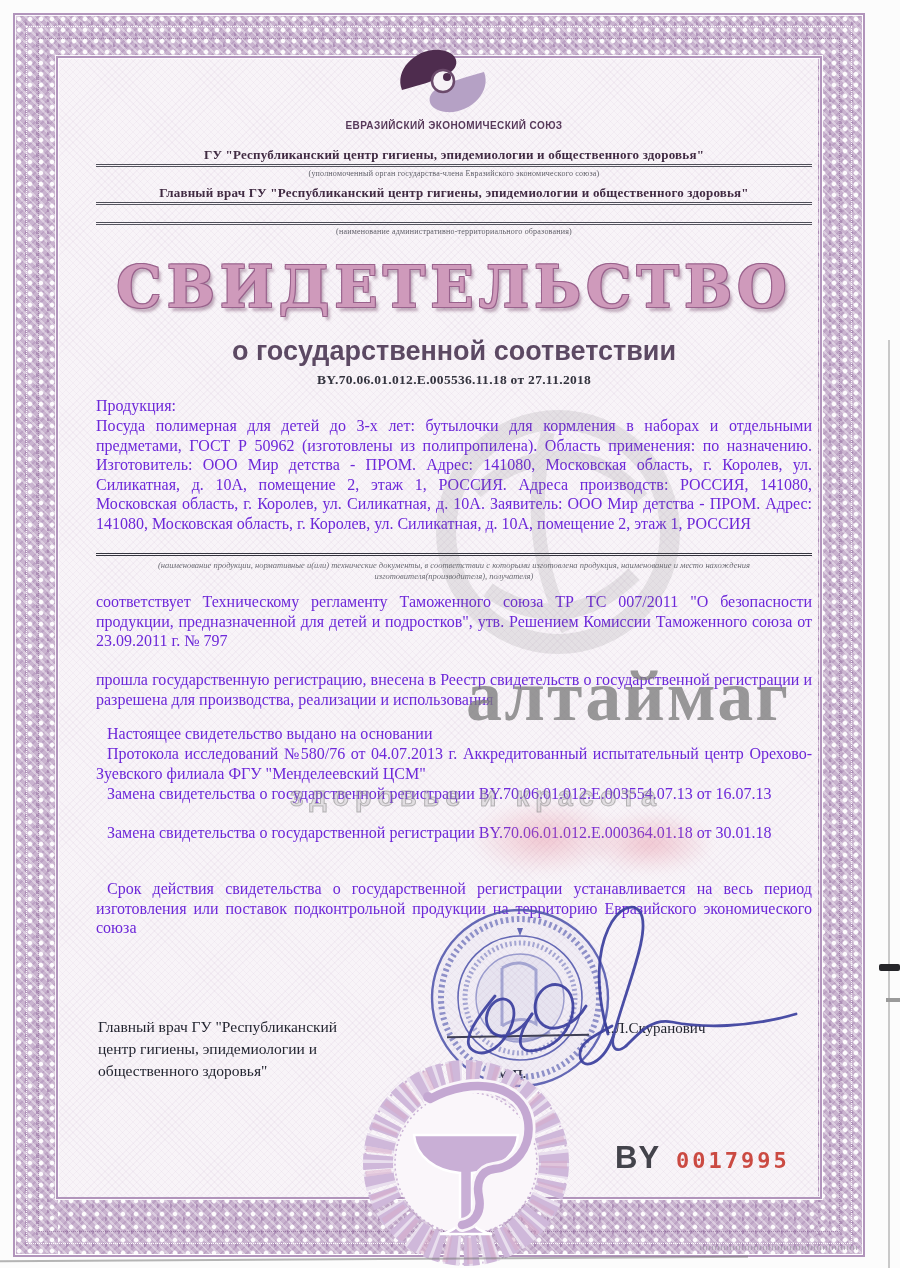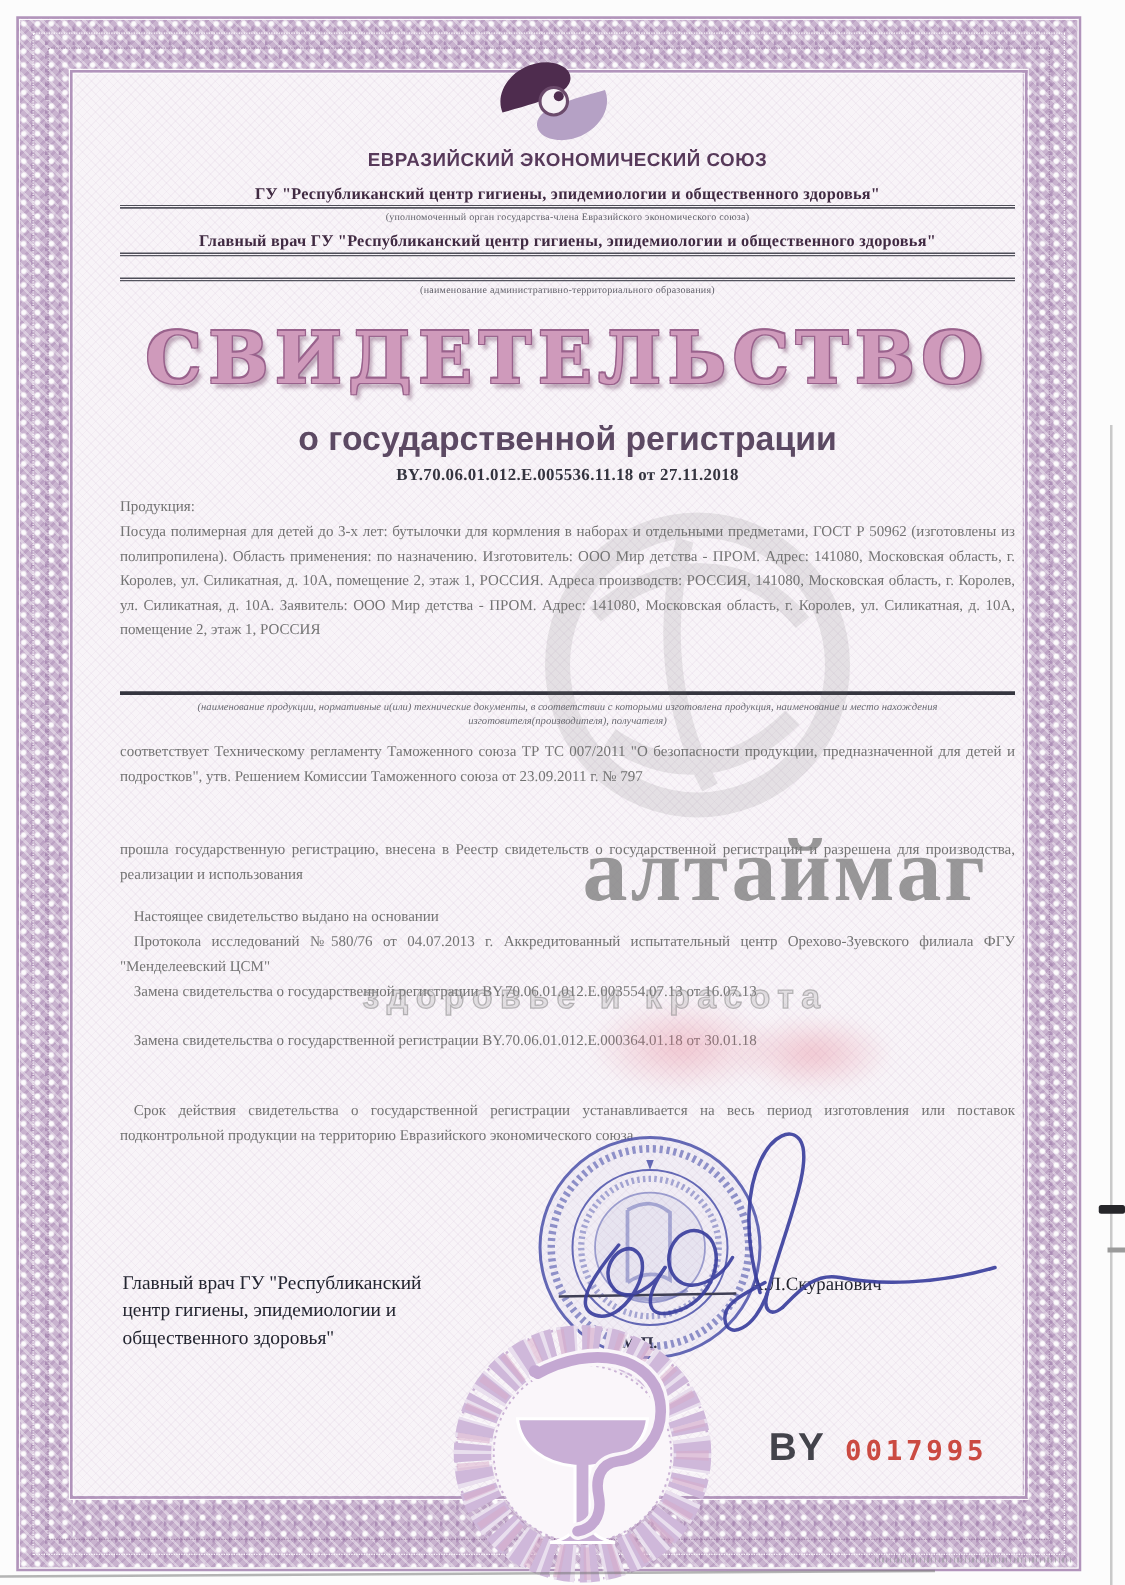--- a/index.html
+++ b/index.html
@@ -35,21 +35,21 @@
     position:absolute;z-index:1;left:58px;top:58px;width:760px;height:1138px;
     background-color:#f8f4f8;
     background-image:
       repeating-linear-gradient(45deg, rgba(190,160,195,.09) 0 1px, rgba(0,0,0,0) 1px 5px),
       repeating-linear-gradient(135deg, rgba(190,160,195,.09) 0 1px, rgba(0,0,0,0) 1px 5px);
   }
   
   .logo{position:absolute;z-index:3;left:388px;top:44px;width:110px;height:74px;}
   .union-title{
     position:absolute;z-index:3;left:96px;top:120px;width:716px;text-align:center;
-    font-family:"Liberation Sans", sans-serif;font-weight:bold;font-size:15px;
+    font-family:"Liberation Sans", sans-serif;font-weight:bold;font-size:10px;
     color:#57395a;letter-spacing:.4px;
   }
   .field{position:absolute;z-index:3;left:96px;width:716px;text-align:center;}
   .f1{top:147px;} .f2{top:185px;} .f3{top:221px;}
   .field .line-text{font-weight:bold;font-size:13px;color:#402a42;letter-spacing:.2px;}
   .rule3{height:3px;margin-top:1px;
     background:linear-gradient(to bottom,#4e4e58 0 1px, rgba(0,0,0,0) 1px 2px, #55555f 2px 3px);}
   .field .caption{font-size:8px;color:#5d5d66;margin-top:2px;letter-spacing:.2px;}
   
   .cert-title{
@@ -63,21 +63,21 @@
     position:absolute;z-index:3;left:96px;top:336px;width:716px;text-align:center;
     font-family:"Liberation Sans", sans-serif;font-weight:bold;font-size:27px;color:#5c4963;
   }
   .cert-number{
     position:absolute;z-index:3;left:96px;top:372px;width:716px;text-align:center;
     font-weight:bold;font-size:13.5px;color:#34343f;letter-spacing:.3px;
   }
   
   .para{
     position:absolute;z-index:3;left:96px;width:716px;
-    font-size:12px;line-height:19.5px;color:#737373;text-align:justify;
+    font-size:16px;line-height:19.5px;color:#6d28d9;text-align:justify;
   }
   .ind{text-indent:11px;}
   .p-label{top:396px;}
   .p-product{top:416px;}
   .p-rule{position:absolute;z-index:3;left:96px;top:553px;width:716px;height:3px;
     background:linear-gradient(to bottom,#35353f 0 1.4px, rgba(0,0,0,0) 1.4px 1.8px, #35353f 1.8px 3px);}
   .p-caption{
     position:absolute;z-index:3;left:96px;top:560px;width:716px;
     font-size:8.5px;line-height:1.3;color:#6a6a72;text-align:center;font-style:italic;
     padding:0 14px;box-sizing:border-box;
@@ -174,21 +174,21 @@
   <div class="line-text">Главный врач ГУ "Республиканский центр гигиены, эпидемиологии и общественного здоровья"</div>
   <div class="rule3"></div>
 </div>
 
 <div class="field f3">
   <div class="rule3"></div>
   <div class="caption">(наименование административно-территориального образования)</div>
 </div>
 
 <div class="cert-title">СВИДЕТЕЛЬСТВО</div>
-<div class="cert-subtitle">о государственной регистрации</div>
+<div class="cert-subtitle">о государственной соответствии</div>
 <div class="cert-number">BY.70.06.01.012.E.005536.11.18 от 27.11.2018</div>
 
 <div class="para p-label">Продукция:</div>
 <div class="para p-product">Посуда полимерная для детей до 3-х лет: бутылочки для кормления в наборах и отдельными предметами, ГОСТ Р 50962 (изготовлены из полипропилена). Область применения: по назначению. Изготовитель: ООО Мир детства - ПРОМ. Адрес: 141080, Московская область, г. Королев, ул. Силикатная, д. 10А, помещение 2, этаж 1, РОССИЯ. Адреса производств: РОССИЯ, 141080, Московская область, г. Королев, ул. Силикатная, д. 10А. Заявитель: ООО Мир детства - ПРОМ. Адрес: 141080, Московская область, г. Королев, ул. Силикатная, д. 10А, помещение 2, этаж 1, РОССИЯ</div>
 <div class="p-rule"></div>
 <div class="p-caption">(наименование продукции, нормативные и(или) технические документы, в соответствии с которыми изготовлена продукция, наименование и место нахождения изготовителя(производителя), получателя)</div>
 <div class="para p-conf">соответствует Техническому регламенту Таможенного союза ТР ТС 007/2011 "О безопасности продукции, предназначенной для детей и подростков", утв. Решением Комиссии Таможенного союза от 23.09.2011 г. № 797</div>
 <div class="para p-reg">прошла государственную регистрацию, внесена в Реестр свидетельств о государственной регистрации и разрешена для производства, реализации и использования</div>
 <div class="para p-basis1 ind">Настоящее свидетельство выдано на основании</div>
 <div class="para p-basis2 ind">Протокола исследований №580/76 от 04.07.2013 г. Аккредитованный испытательный центр Орехово-Зуевского филиала ФГУ "Менделеевский ЦСМ"</div>

